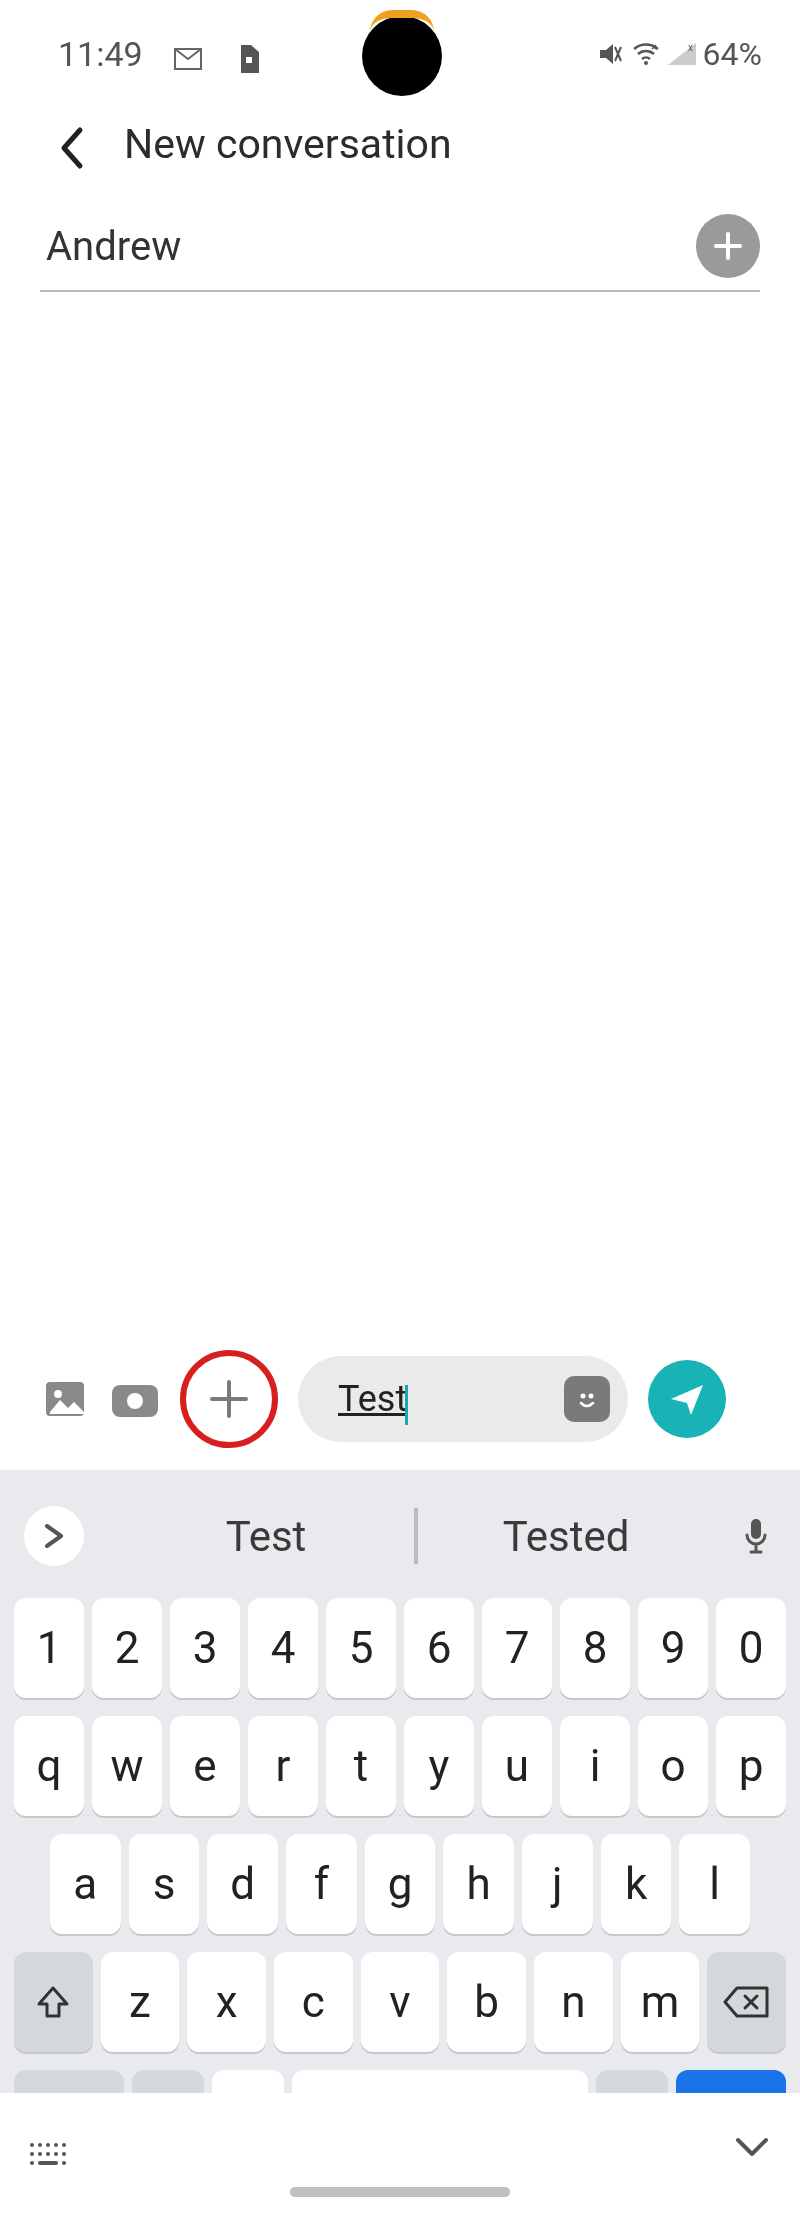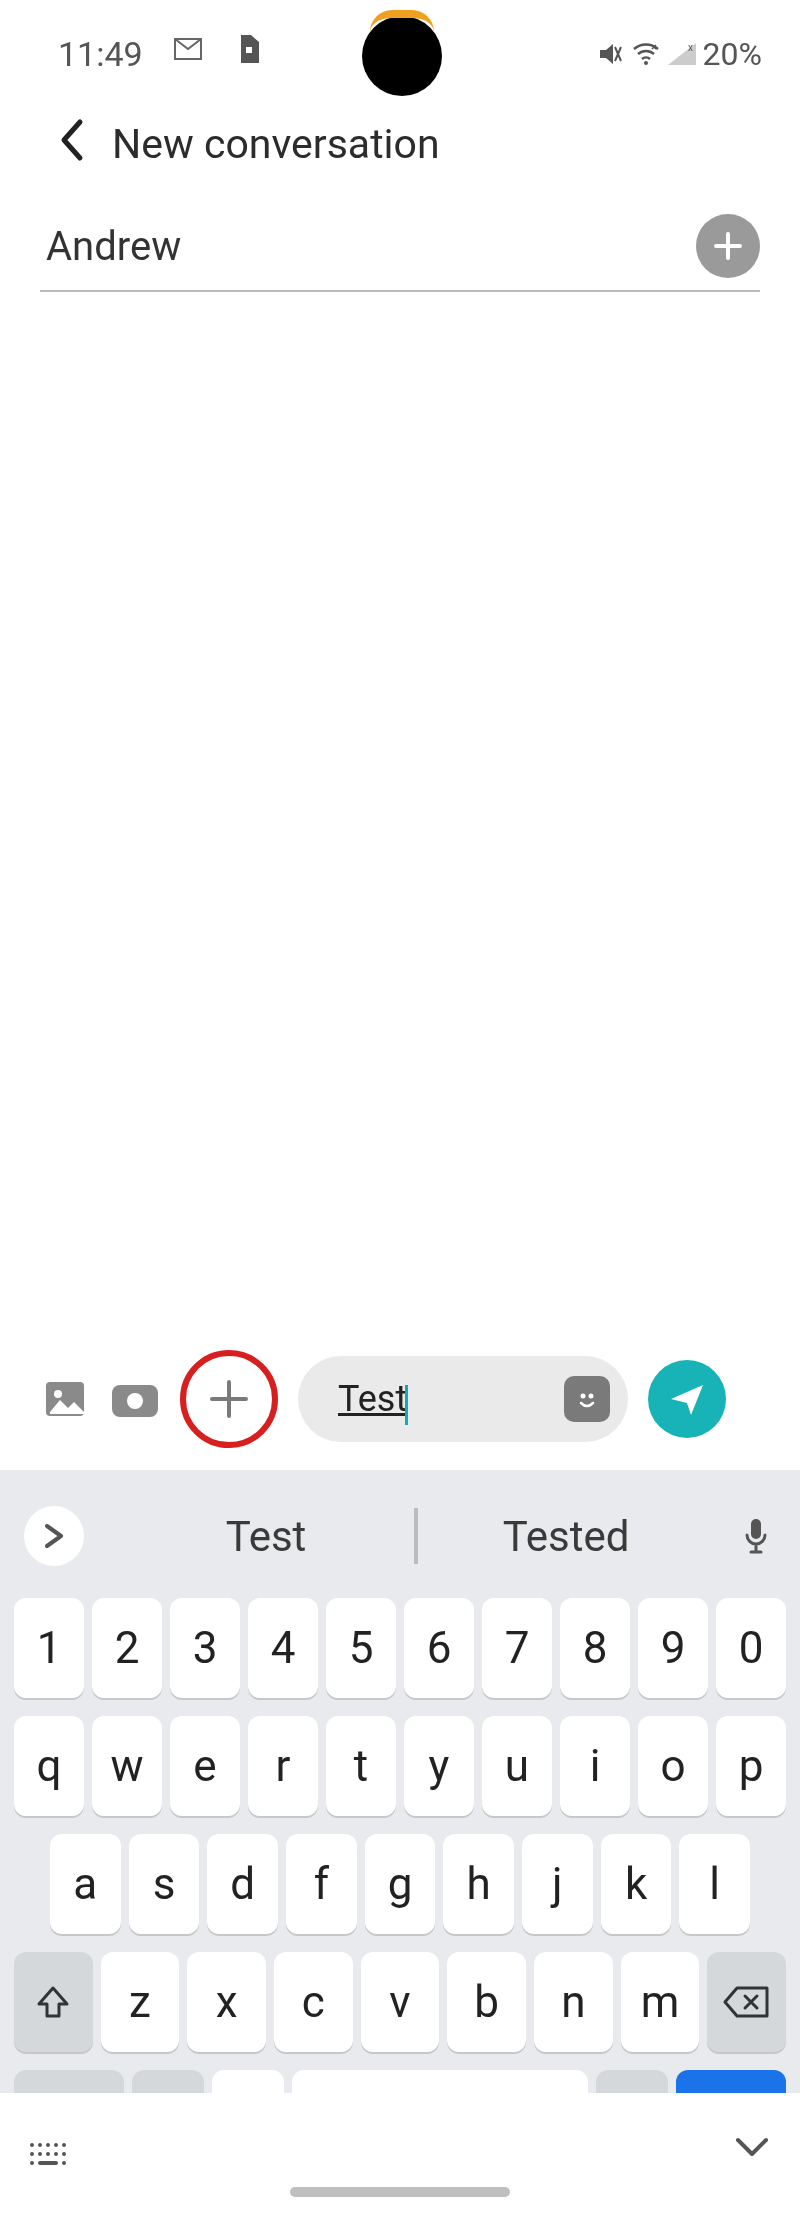--- a/index.html
+++ b/index.html
@@ -1,23 +1,23 @@
 <!DOCTYPE html>
 <html><head>
 <meta charset="utf-8">
 <style>
   html,body{margin:0;padding:0;font-family:-apple-system,Roboto,"Helvetica Neue",Arial,sans-serif;background:#fff;color:#222;width:800px;height:2215px;box-sizing:border-box}
   *{box-sizing:border-box}
   .status-bar{display:flex;align-items:center;justify-content:space-between;padding:22px 38px 0 58px;height:86px;font-size:34px;color:#555}
-  .status-left{display:flex;align-items:flex-start;gap:30px}
+  .status-left{display:flex;align-items:flex-end;gap:30px}
   .status-right{display:flex;align-items:center;gap:6px;font-size:32px;color:#555}
   .status-icon{width:30px;height:30px;display:inline-flex;align-items:center;justify-content:center}
   .black-dot{position:absolute;left:362px;top:16px;width:80px;height:80px;background:#000;border-radius:50%}
   .black-dot::before{content:"";position:absolute;top:-6px;left:8px;right:8px;height:14px;border-top:8px solid #f0a020;border-radius:50px 50px 0 0}
-  .header{display:flex;align-items:flex-start;gap:20px;padding:34px 40px 28px 52px}
+  .header{display:flex;align-items:flex-end;gap:32px;padding:34px 40px 28px 52px}
   .back-chevron{width:40px;height:40px;display:flex;align-items:center;justify-content:center}
   .title{font-size:41px;color:#2c2c2c}
   .recipient-row{display:flex;align-items:center;justify-content:space-between;padding:0 40px;margin-top:18px}
   .recipient{font-size:40px;color:#333;flex:1;padding:8px 6px}
   .add-btn{width:64px;height:64px;border-radius:50%;background:#9a9a9a;display:flex;align-items:center;justify-content:center}
   .divider{height:2px;background:#bbb;margin:12px 40px 0 40px}
   .compose{position:absolute;top:1350px;left:0;right:0;display:flex;align-items:center;gap:20px;padding:0 40px}
   .comp-icon{width:50px;height:50px;display:flex;align-items:center;justify-content:center;color:#8a8a8a}
   .plus-circle{width:98px;height:98px;border:6px solid #d71f1f;border-radius:50%;display:flex;align-items:center;justify-content:center}
   .msg-pill{flex:1;background:#eaeaea;border-radius:50px;height:86px;display:flex;align-items:center;padding:0 18px 0 40px;gap:18px;max-width:330px}
@@ -82,21 +82,21 @@
           <circle cx="14" cy="20" r="2" fill="#555"></circle>
           <path d="M20 2l4 4m0-4l-4 4" stroke="#555" stroke-width="1.5"></path>
         </svg>
     </span>
     <span class="status-icon">
       <svg width="28" height="22" viewBox="0 0 28 22">
           <path d="M0 22L28 0v22z" fill="#ccc"></path>
           <text x="20" y="8" font-size="10" fill="#555">x</text>
         </svg>
     </span>
-    <span>20%</span>
+    <span>64%</span>
   </div>
 </div>
 <div class="black-dot"></div>
 
 <div class="header">
   <div class="back-chevron">
     <svg width="28" height="44" viewBox="0 0 28 44">
         <path d="M22 4L6 22l16 18" fill="none" stroke="#222" stroke-width="5" stroke-linecap="round" stroke-linejoin="round"></path>
       </svg>
   </div>

